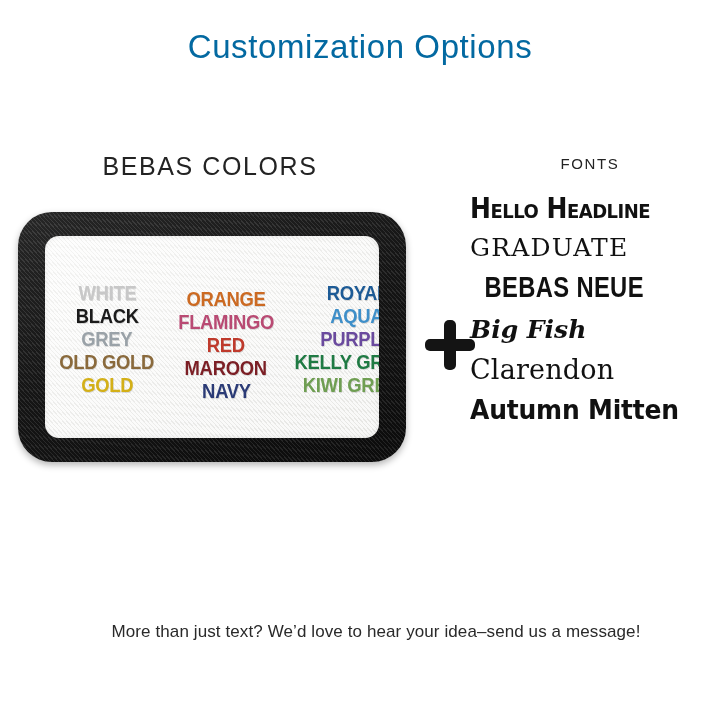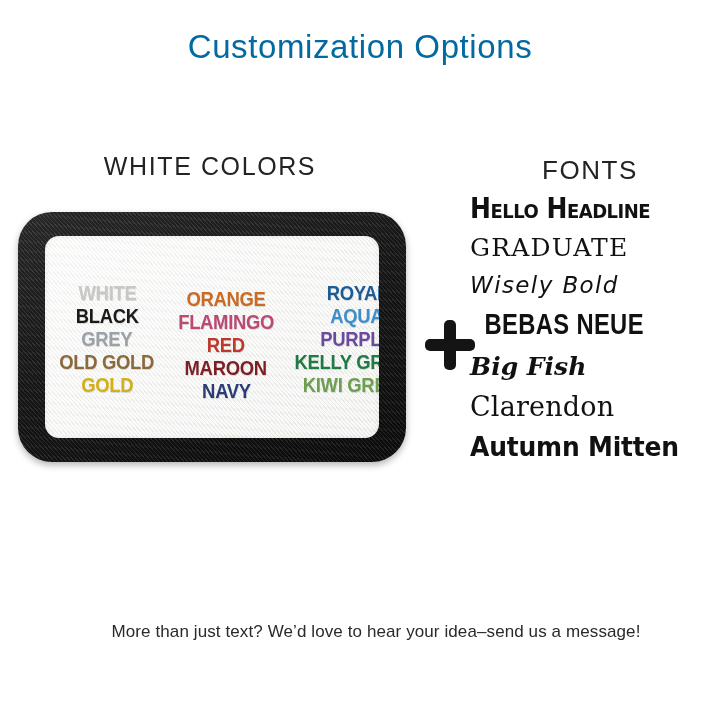--- a/index.html
+++ b/index.html
@@ -45,21 +45,21 @@
   .heading-thread {
     top: 152px;
     left: 30px;
     width: 360px;
     font-size: 25px;
   }
   .heading-fonts {
     top: 155px;
     left: 470px;
     width: 240px;
-    font-size: 26px;
+    font-size: 15px;
   }
 
   
   .patch-wrap {
     position: absolute;
     left: 18px;
     top: 212px;
     width: 388px;
     height: 250px;
   }
@@ -231,21 +231,21 @@
     letter-spacing: 0.1px;
     white-space: nowrap;
     padding-left: 16px;
   }
 </style>
 </head>
 <body>
 
 <div class="page-title">Customization Options</div>
 
-<div class="section-heading heading-thread">WHITE COLORS</div>
+<div class="section-heading heading-thread">BEBAS COLORS</div>
 
 <div class="patch-wrap">
   <div class="patch-outer">
     <div class="patch-inner">
       <div class="swatch-columns">
 
         <div class="swatch-col swatch-col-1">
           <div class="swatch" style="color:#c8c8c8">WHITE</div>
           <div class="swatch" style="color:#1b1b1b">BLACK</div>
           <div class="swatch" style="color:#9aa2a8">GREY</div>
@@ -274,20 +274,19 @@
   </div>
 </div>
 
 <div class="plus-sign"></div>
 
 <div class="section-heading heading-fonts">FONTS</div>
 
 <div class="fonts-list">
   <div class="font-item font-hello-headline">Hello Headline</div>
   <div class="font-item font-graduate">GRADUATE</div>
-  <div class="font-item font-wisely-bold">Wisely Bold</div>
   <div class="font-item font-bebas-neue">BEBAS NEUE</div>
   <div class="font-item font-big-fish">Big Fish</div>
   <div class="font-item font-clarendon">Clarendon</div>
   <div class="font-item font-autumn-mitten">Autumn Mitten</div>
 </div>
 
 <div class="footer-note">More than just text? We’d love to hear your idea–send us a message!</div>
 
 </body></html>

